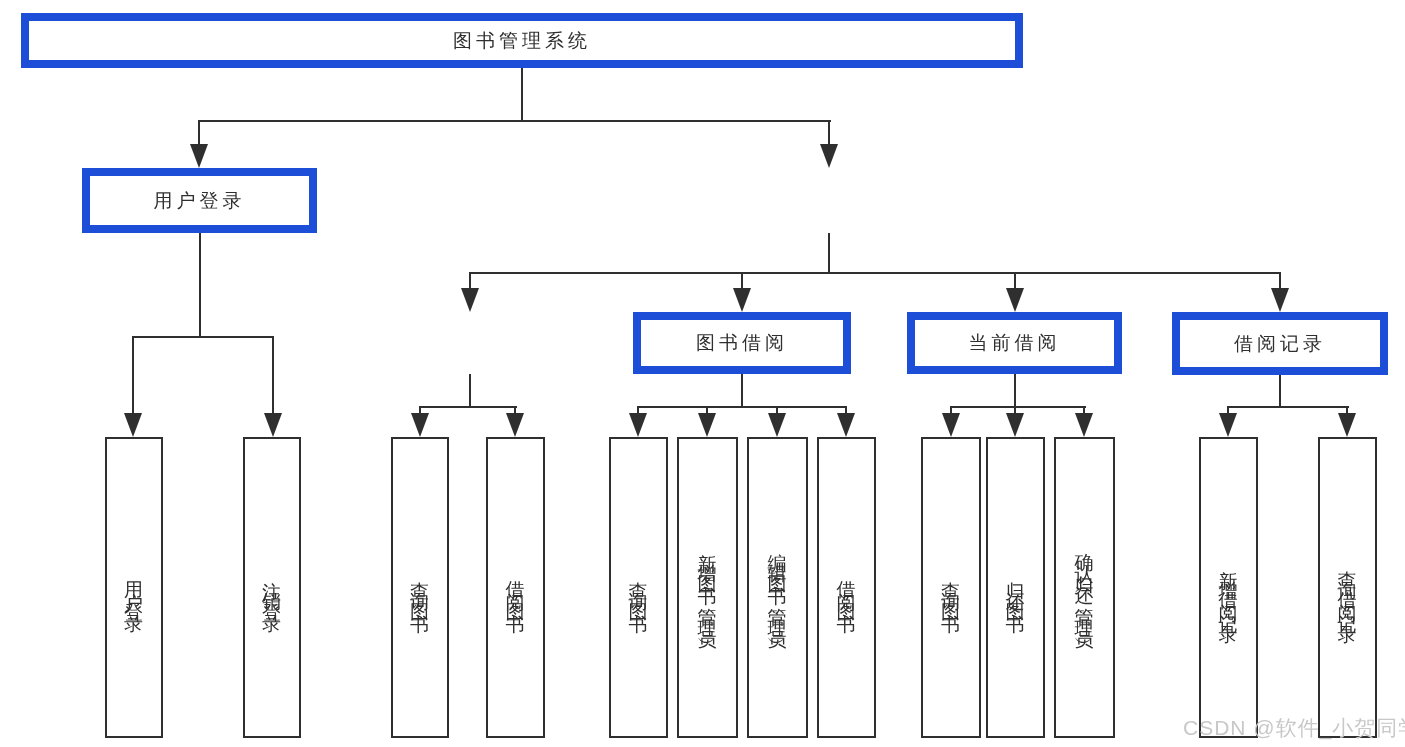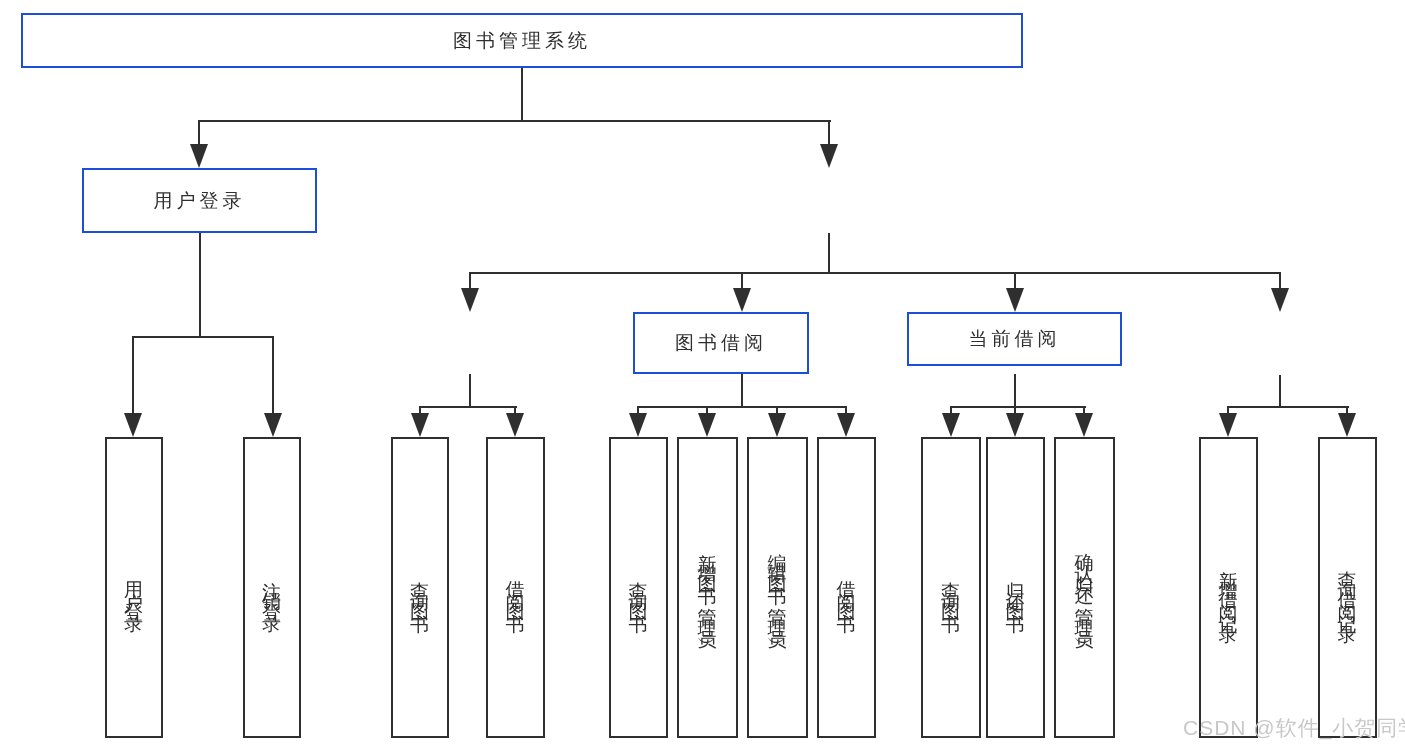--- a/index.html
+++ b/index.html
@@ -7,21 +7,21 @@
     position:relative;
     width:1405px;height:747px;
     background:#ffffff;
     font-family:"Liberation Sans", sans-serif;
     overflow:hidden;
     color:#2f2f2f;
   }
   .node{
     position:absolute;
     box-sizing:border-box;
-    border:2px solid #1d4ed8;
+    border:8px solid #1d4ed8;
     background:#ffffff;
     display:flex;align-items:center;justify-content:center;
     font-size:19px;letter-spacing:4px;color:#2f2f2f;
     z-index:2;
   }
   .vnode{
     position:absolute;
     box-sizing:border-box;
     border:2px solid #2f2f2f;
     background:#ffffff;
@@ -82,25 +82,28 @@
   <div class="hline" style="left:469px;top:272px;width:812px"></div>
   <div class="vline" style="left:469px;top:272px;height:18px"></div>
   <div class="arrow" style="left:461px;top:288px"></div>
   <div class="vline" style="left:741px;top:272px;height:18px"></div>
   <div class="arrow" style="left:733px;top:288px"></div>
   <div class="vline" style="left:1014px;top:272px;height:18px"></div>
   <div class="arrow" style="left:1006px;top:288px"></div>
   <div class="vline" style="left:1279px;top:272px;height:18px"></div>
   <div class="arrow" style="left:1271px;top:288px"></div>
 
-  <div class="node" style="left:633px;top:312px;width:176px;height:62px">
+  <div class="node" style="left:633px;top:312px;width:218px;height:62px">
     <span>图书借阅</span>
   </div>
-  <div class="node" style="left:907px;top:312px;width:215px;height:54px">
+  <div class="node" style="left:907px;top:312px;width:215px;height:62px">
     <span>当前借阅</span>
+  </div>
+  <div class="node" style="left:1172px;top:312px;width:216px;height:63px">
+    <span>借阅记录</span>
   </div>
 
   <div class="vline" style="left:469px;top:374px;height:34px"></div>
   <div class="hline" style="left:419px;top:406px;width:98px"></div>
   <div class="vline" style="left:419px;top:406px;height:9px"></div>
   <div class="arrow" style="left:411px;top:413px"></div>
   <div class="vline" style="left:514px;top:406px;height:9px"></div>
   <div class="arrow" style="left:506px;top:413px"></div>
 
   <div class="vline" style="left:741px;top:374px;height:34px"></div>

